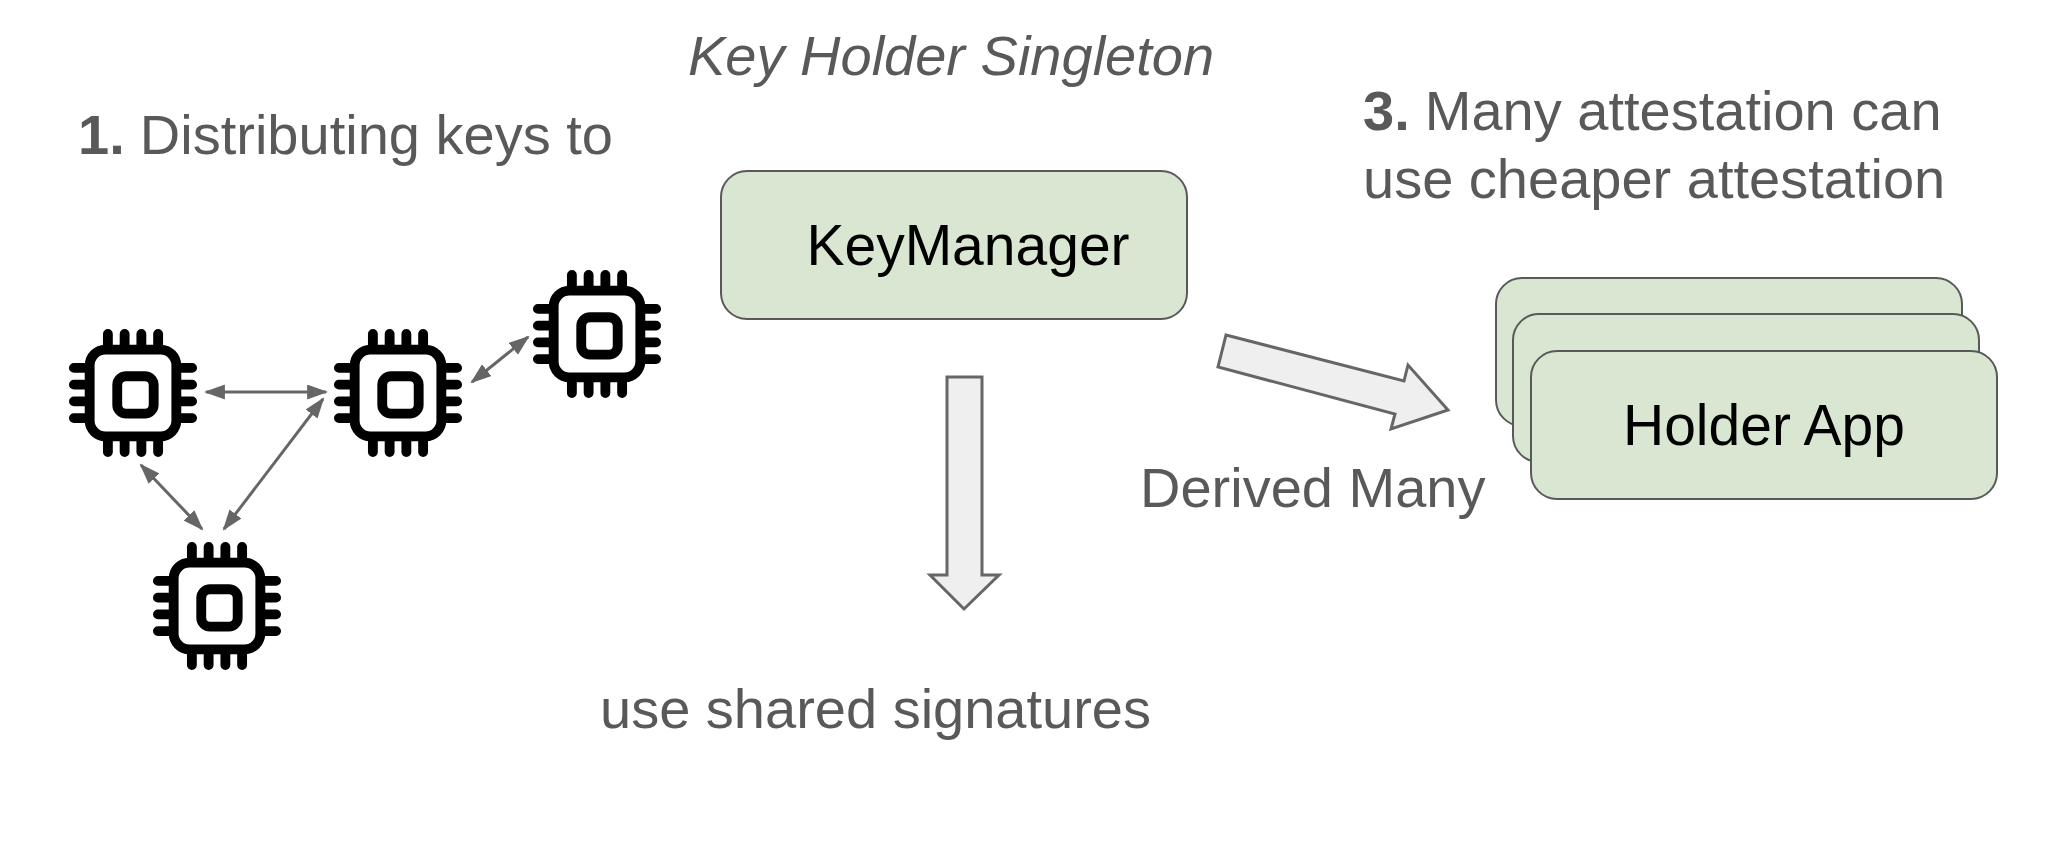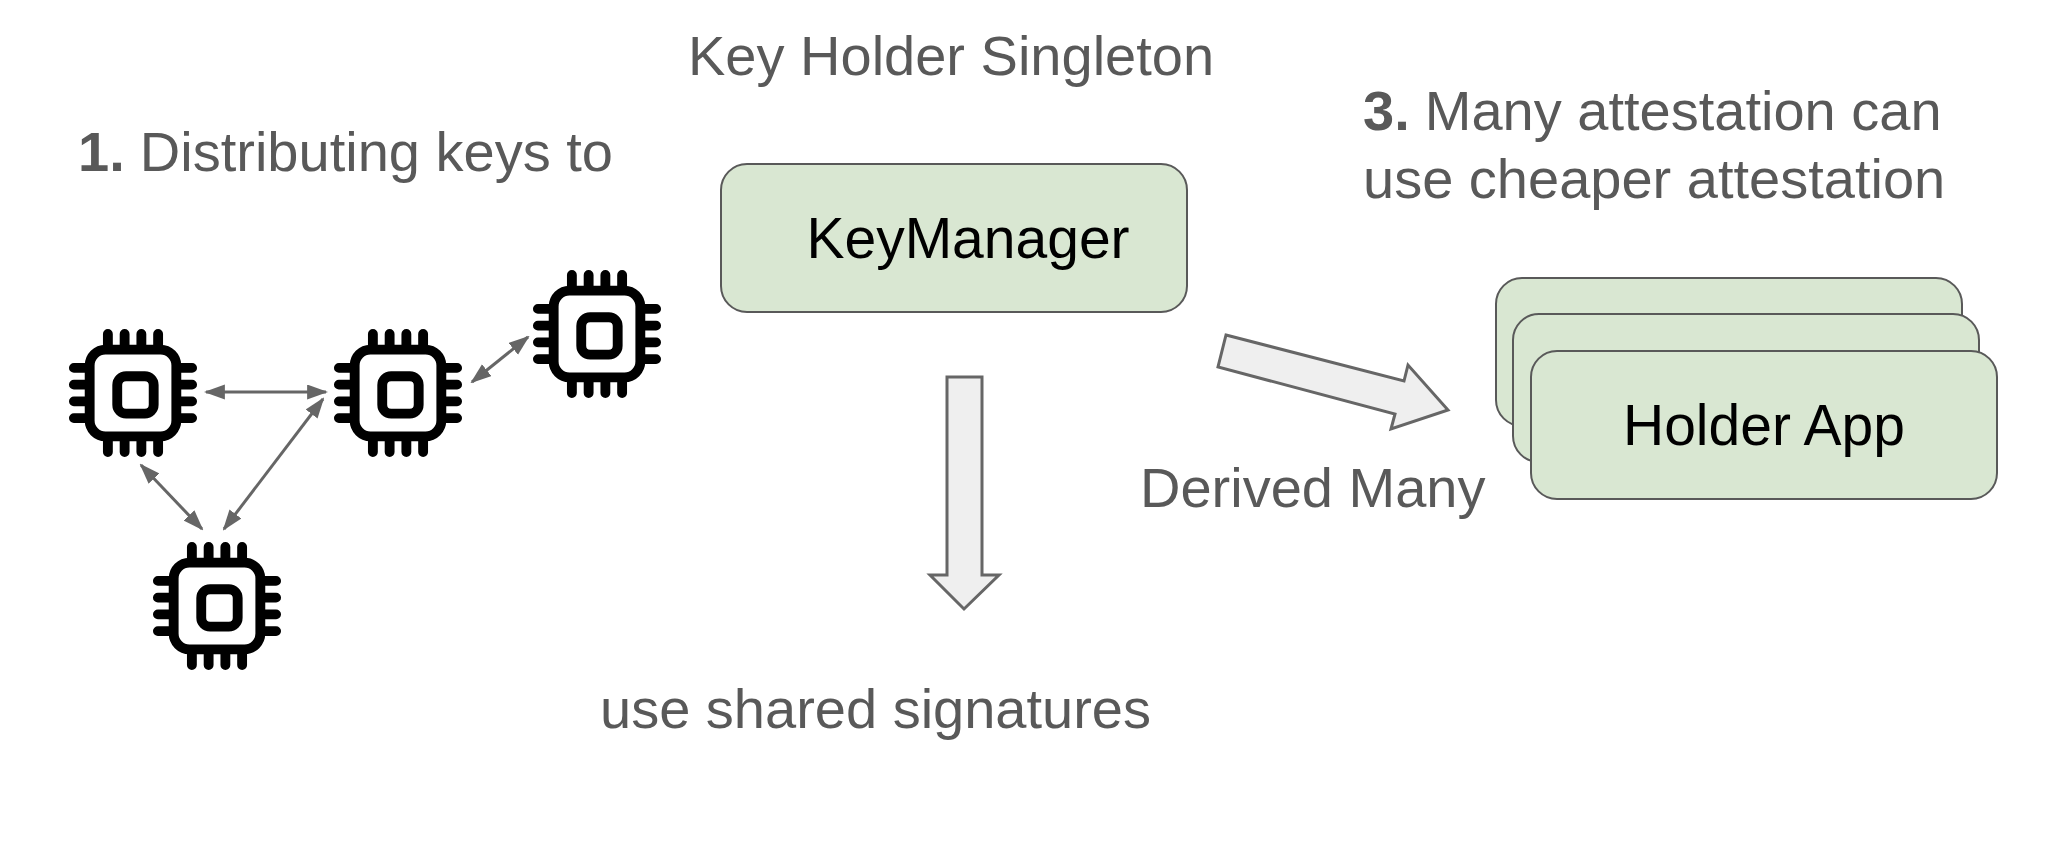--- a/index.html
+++ b/index.html
@@ -77,38 +77,38 @@
 
     <line class="connector" x1="206" y1="392" x2="326" y2="392" marker-start="url(#ah-start)" marker-end="url(#ah-end)"></line>
     <line class="connector" x1="472" y1="382" x2="528" y2="337" marker-start="url(#ah-start)" marker-end="url(#ah-end)"></line>
     <line class="connector" x1="141" y1="465" x2="202" y2="529" marker-start="url(#ah-start)" marker-end="url(#ah-end)"></line>
     <line class="connector" x1="323" y1="399" x2="224" y2="529" marker-start="url(#ah-start)" marker-end="url(#ah-end)"></line>
 
     <polygon class="block-arrow" points="947,377 982,377 982,575 999,575 964,609 930,575 947,575"></polygon>
     <polygon class="block-arrow" points="1226,335 1404,381 1408,365 1448,410 1391,429 1395,414 1218,367"></polygon>
   </svg>
 
-  <div class="gray-label" style="left:688px;top:22px;">Key Holder Singleton</div>
+  <div class="gray-label" style="left:688px;top:22px;font-style:italic;">Key Holder Singleton</div>
 
-  <div class="gray-label" style="left:78px;top:118px;">
+  <div class="gray-label" style="left:78px;top:101px;">
     <div><b>1.</b><span class="nl">Distributing keys to</span></div>
   </div>
 
   <div class="gray-label" style="left:1363px;top:77px;">
     <div><b>3.</b><span class="nl">Many attestation can</span></div>
     <div>use cheaper attestation</div>
   </div>
 
   <div class="gray-label" style="left:600px;top:675px;">
     <div>use shared signatures</div>
   </div>
 
   <div class="gray-label" style="left:1140px;top:454px;">Derived Many</div>
 
-  <div class="shape-box" style="left:720px;top:163px;padding-left:28px;">
+  <div class="shape-box" style="left:720px;top:170px;padding-left:28px;">
     <span class="box-label">KeyManager</span>
   </div>
 
   <div>
     <div class="shape-box" style="left:1495px;top:277px;"></div>
     <div class="shape-box" style="left:1512px;top:313px;"></div>
     <div class="shape-box" style="left:1530px;top:350px;">
       <span class="box-label">Holder App</span>
     </div>
   </div>

